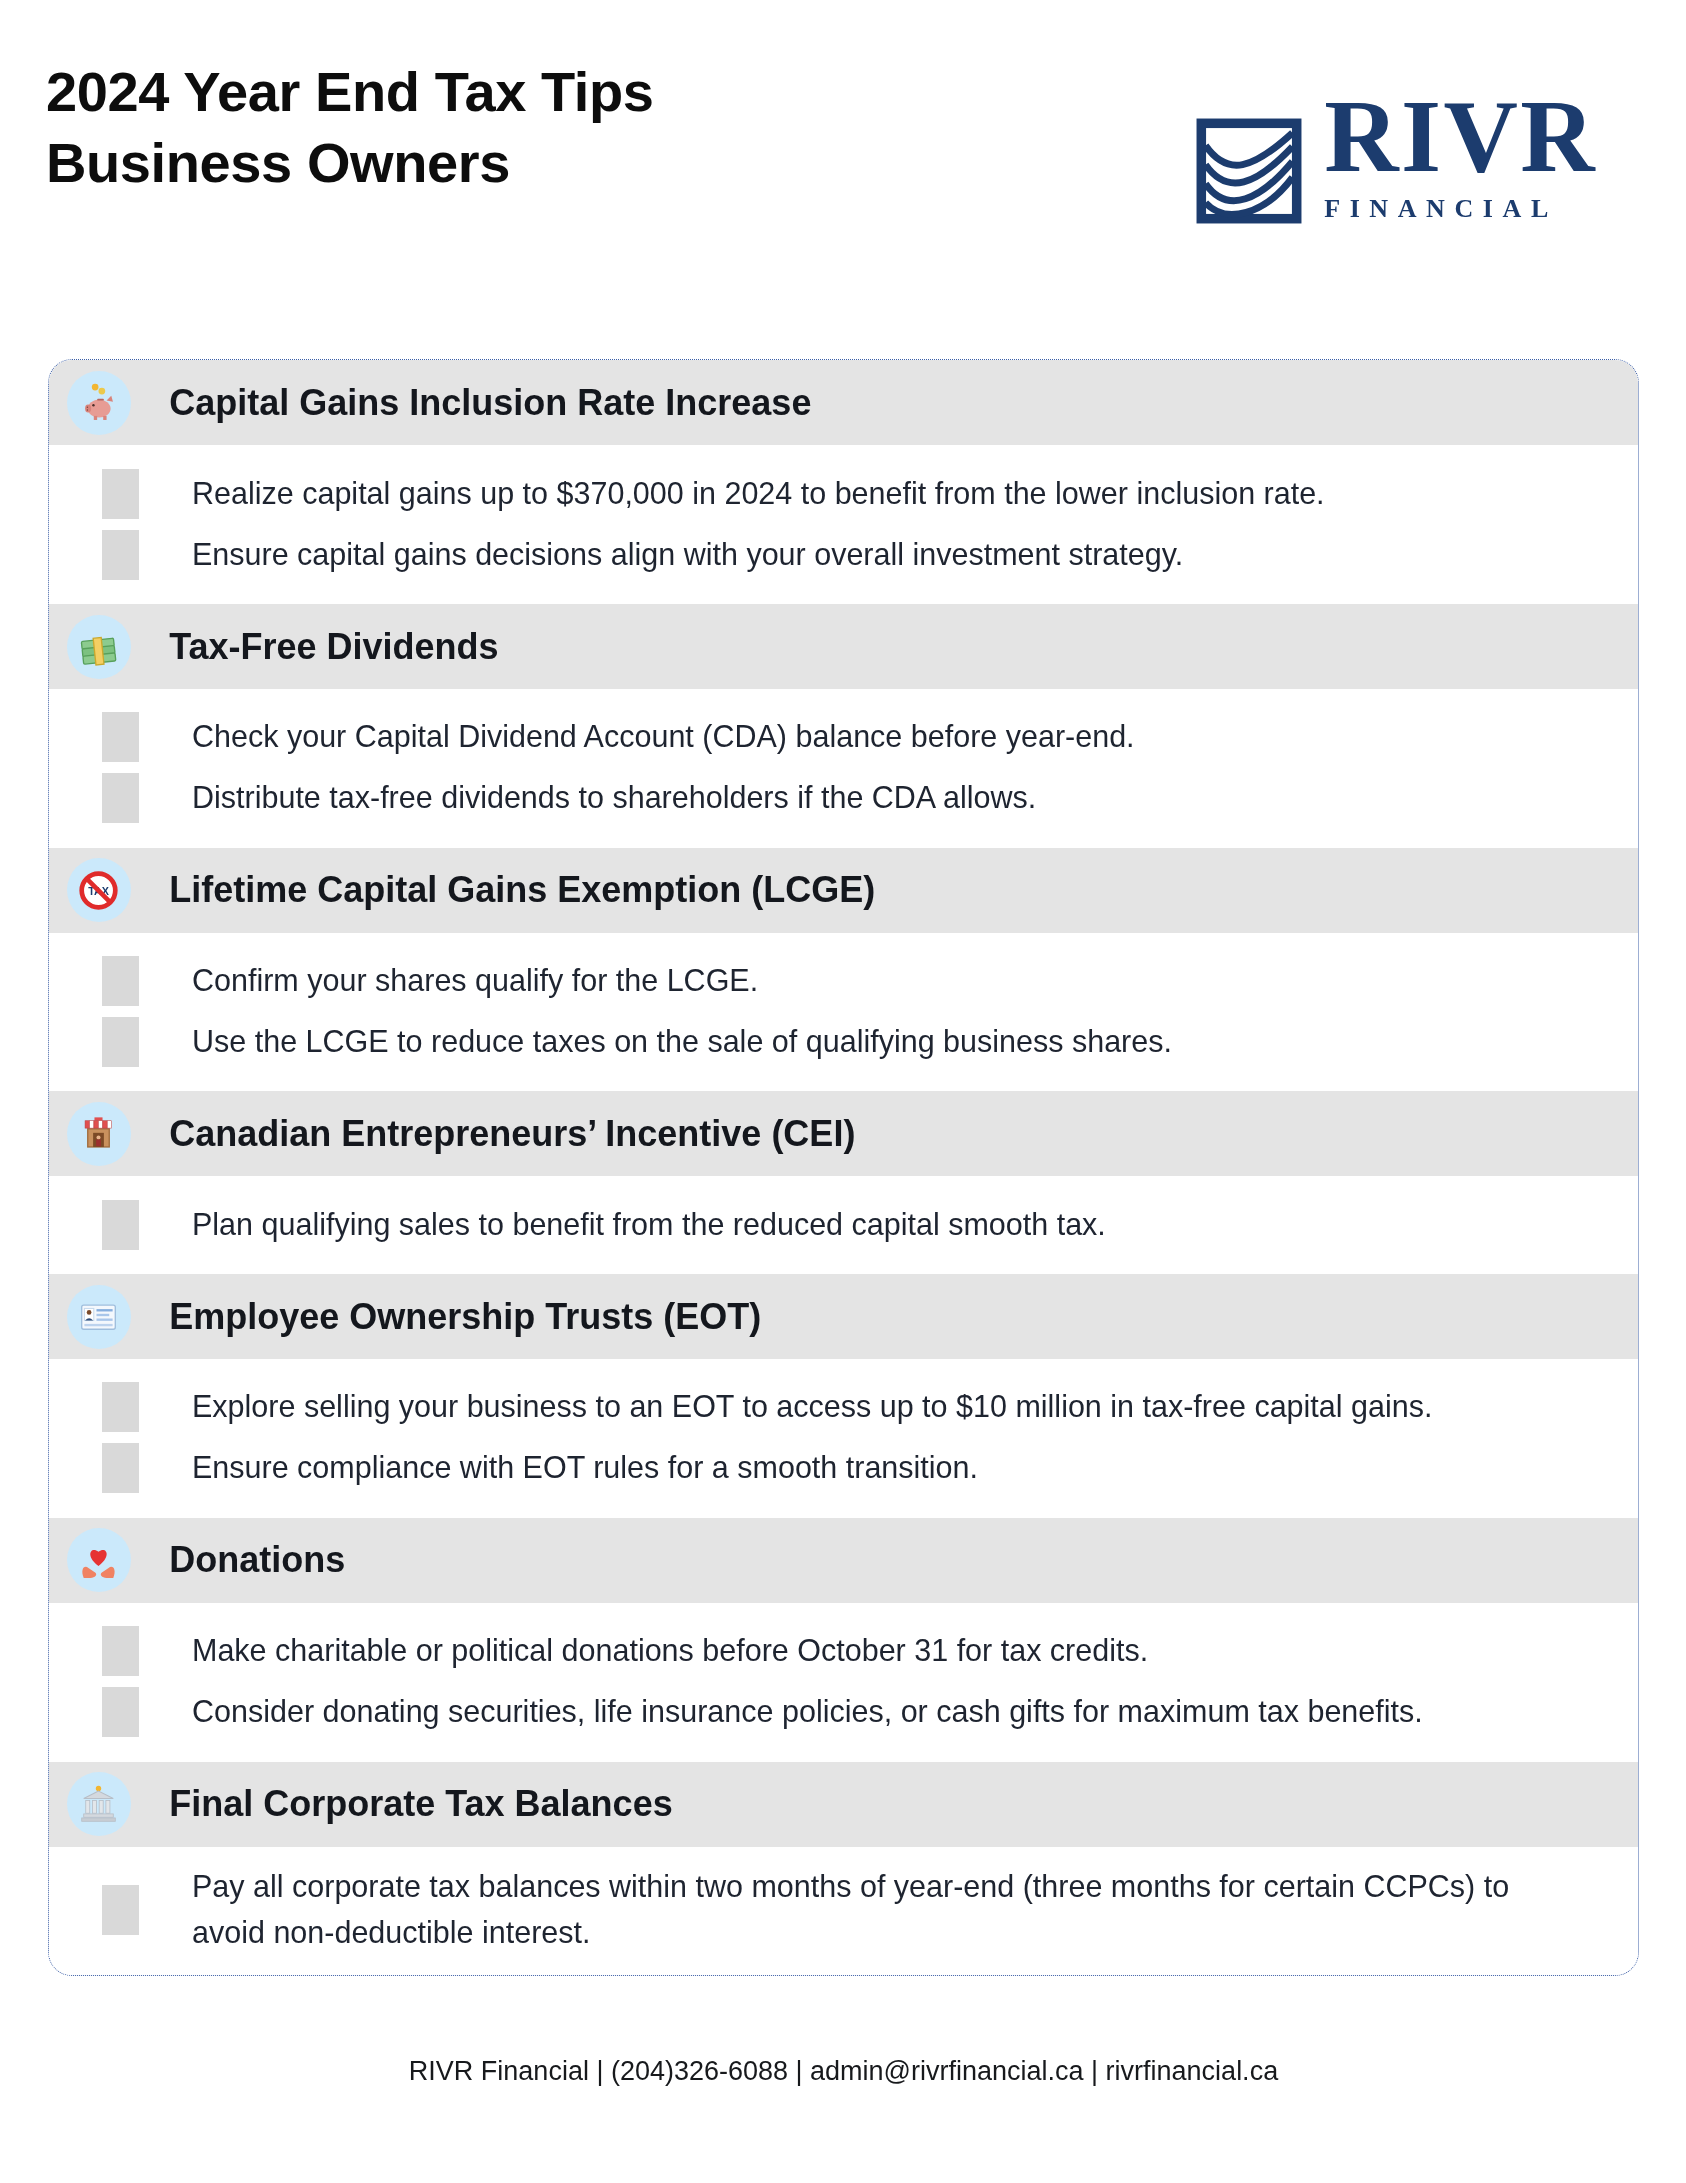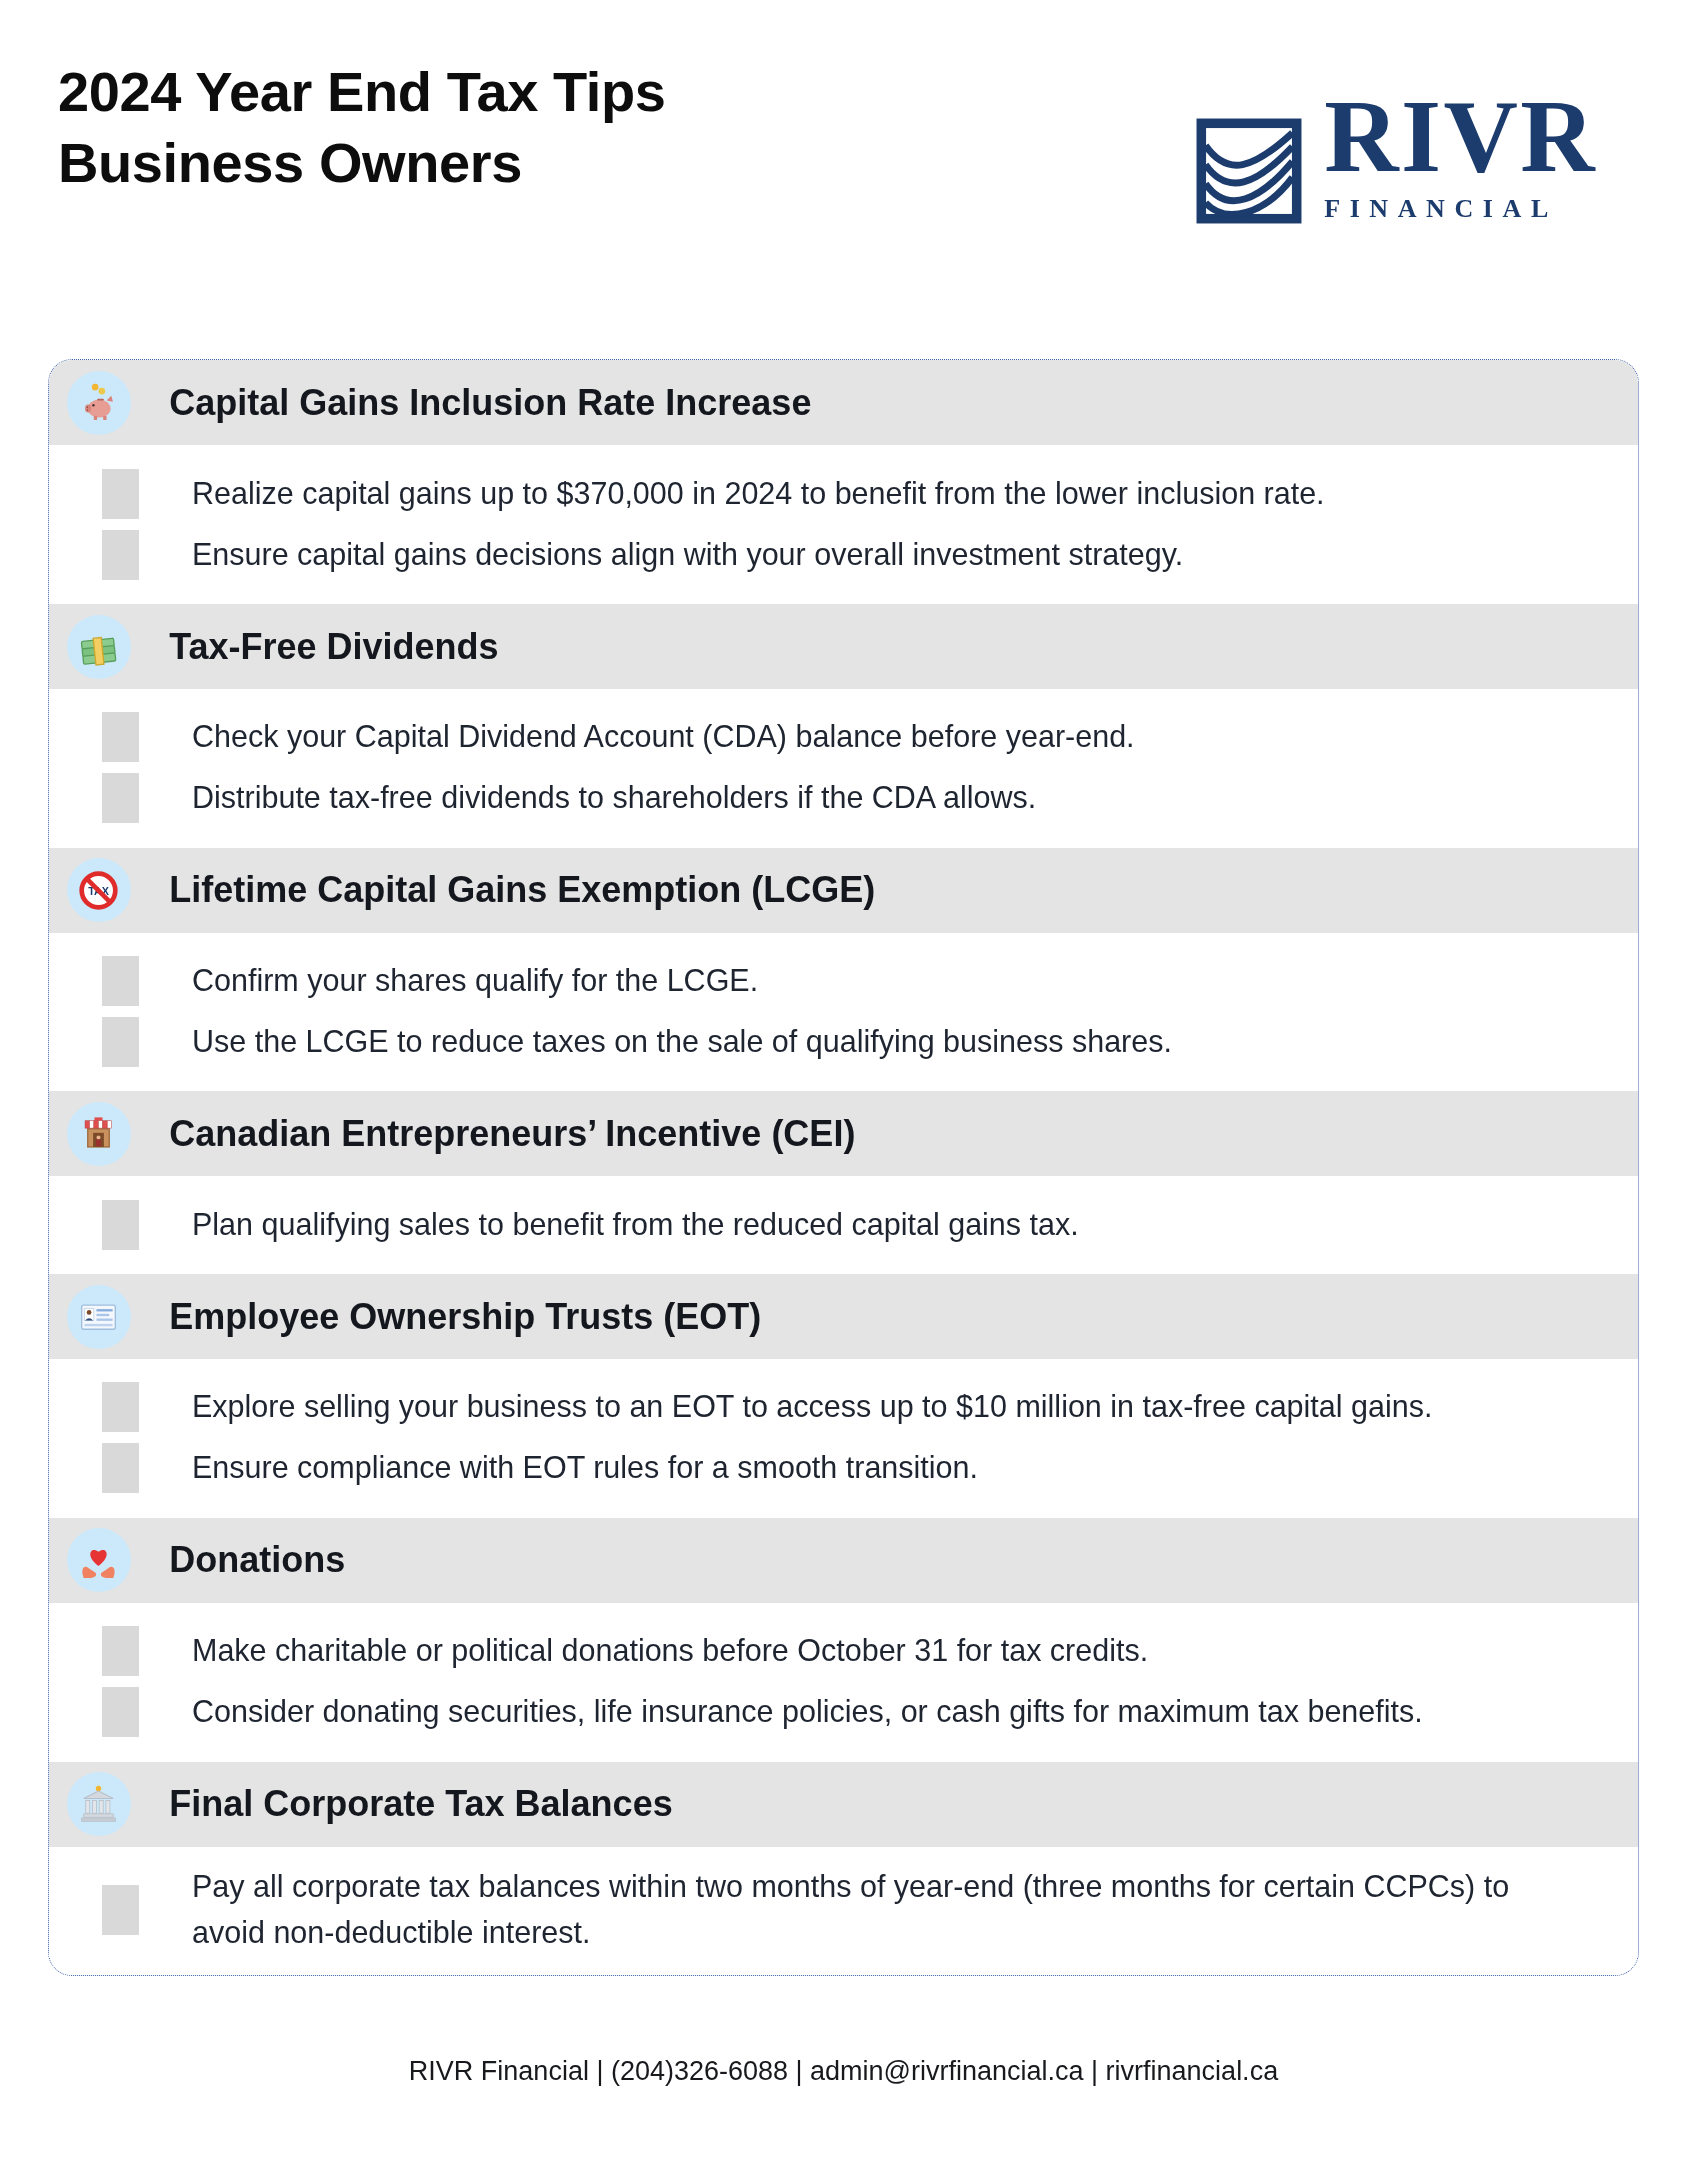--- a/index.html
+++ b/index.html
@@ -1,21 +1,21 @@
 <!DOCTYPE html>
 <html style="font-size:13px"><head>
 <meta charset="utf-8">
 <style>
   html,body{margin:0;padding:0;background:#ffffff;}
   .sheet{
     width:1687px;height:2183px;background:#ffffff;position:relative;overflow:hidden;
     font-family:"Liberation Sans",sans-serif;color:#1e2430;
   }
   
-  .doc-header{display:flex;justify-content:space-between;align-items:flex-start;padding:45px 90px 0 58px;}
+  .doc-header{display:flex;justify-content:space-between;align-items:flex-start;padding:45px 90px 0 46px;}
   .doc-title{font-size:56px;font-weight:bold;line-height:1.27;color:#0d0d0d;letter-spacing:-0.4px;margin:11.2px 0 0 0;}
   .logo{display:flex;gap:22.5px;align-items:flex-end;margin-top:40px;}
   .logo-mark svg{width:106px;height:106px;display:block;}
   .logo-text{display:flex;flex-direction:column;align-items:flex-start;}
   .logo-name{font-family:"Liberation Serif",serif;font-weight:bold;font-size:103px;line-height:1;color:#1c3c6e;letter-spacing:2.4px;}
   .logo-sub{font-family:"Liberation Serif",serif;font-weight:bold;font-size:26px;letter-spacing:9.6px;color:#1c3c6e;margin-top:6.4px;}
   
   .checklist{
     margin:135px 48px 0 48px;border:1.6px dotted #3c5fa7;border-radius:24px;overflow:hidden;background:#fff;
   }
@@ -154,21 +154,21 @@
               <rect x="38.4" y="13" width="6.6" height="11" fill="#e04f4f"></rect>
               <rect x="45" y="13" width="6.6" height="11" fill="#ffffff"></rect>
             </g>
           </svg>
         </span>
         <h2 class="sec-title">Canadian Entrepreneurs’ Incentive (CEI)</h2>
       </div>
       <div class="sec-body">
         <div class="row">
           <span class="checkbox"></span>
-          <p>Plan qualifying sales to benefit from the reduced capital gains tax.</p>
+          <p>Plan qualifying sales to benefit from the reduced capital smooth tax.</p>
         </div>
       </div>
     </section>
 
     <section>
       <div class="sec-head">
         <span class="icon-circle">
           <svg viewBox="0 0 64 64" xmlns="http://www.w3.org/2000/svg">
             <rect x="7" y="15" width="50" height="36" rx="3" fill="#f4f8fd" stroke="#9fbedd" stroke-width="2"></rect>
             <rect x="11" y="20" width="14" height="18" fill="#ffffff" stroke="#c7d9ec" stroke-width="1.5"></rect>

